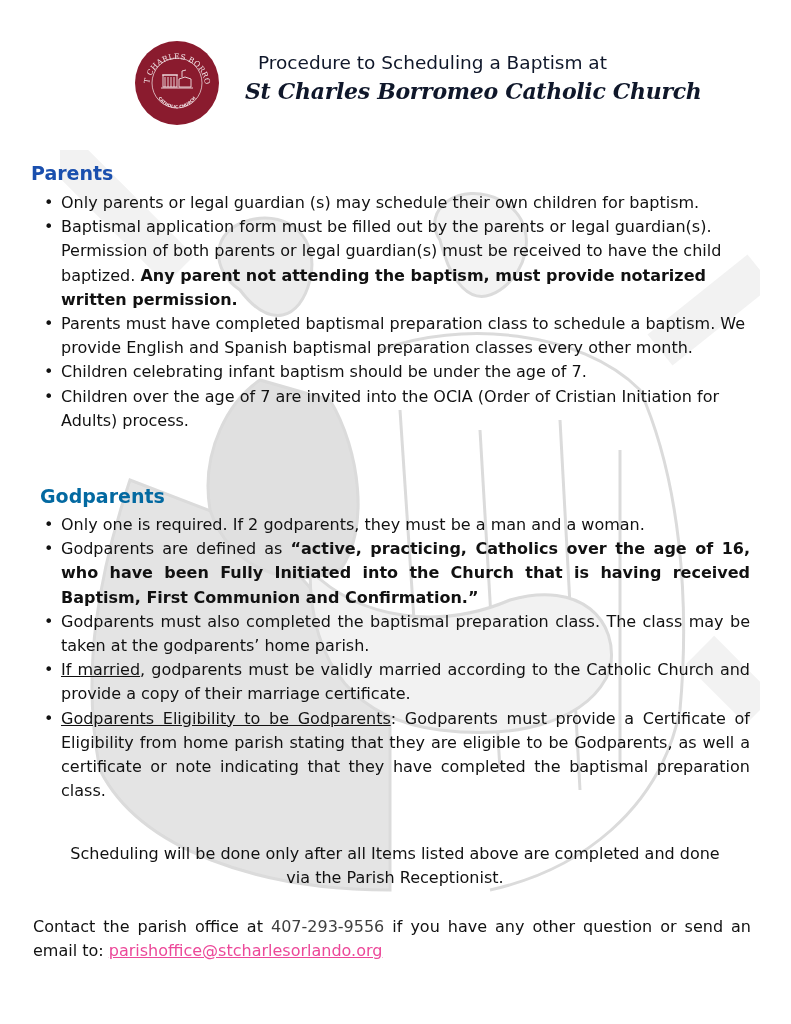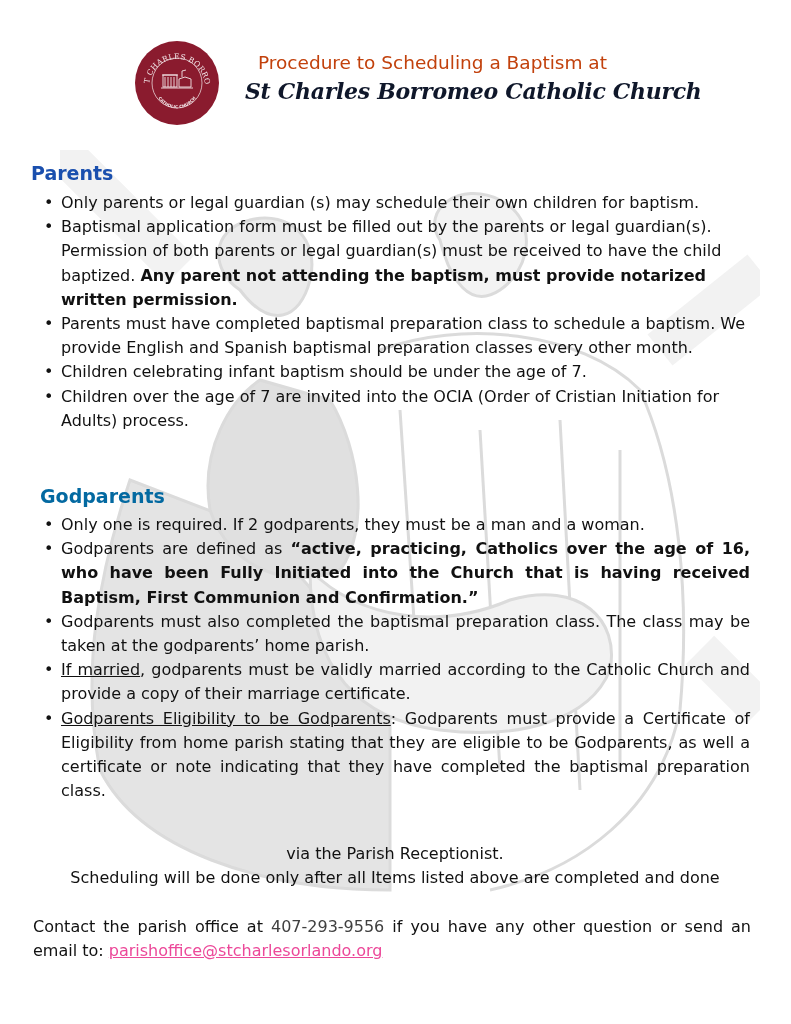--- a/index.html
+++ b/index.html
@@ -5,21 +5,21 @@
   html, body { margin: 0; padding: 0; background: #ffffff; }
   body {
     width: 791px; height: 1024px; position: relative; overflow: hidden;
     font-family: "DejaVu Sans", sans-serif; color: #111111;
   }
   .watermark { position: absolute; left: 60px; top: 150px; width: 700px; height: 760px; z-index: 0; }
   .content { position: relative; z-index: 1; }
 
   .header { position: absolute; top: 38px; left: 0; width: 791px; height: 100px; }
   .logo { position: absolute; left: 135px; top: 3px; width: 84px; height: 84px; border-radius: 50%; background: #8a1b2e; }
-  .title-line1 { position: absolute; left: 258px; top: 14px; font-size: 18.5px; color: #c2410c; white-space: nowrap; }
+  .title-line1 { position: absolute; left: 258px; top: 14px; font-size: 18.5px; color: #0f172a; white-space: nowrap; }
   .title-line2 { position: absolute; left: 245px; top: 40px; font-family: "DejaVu Serif", serif; font-style: italic; font-weight: bold; font-size: 22px; color: #0f172a; white-space: nowrap; letter-spacing: -0.3px; }
 
   .section-title { position: absolute; font-weight: bold; font-size: 19px; }
   .parents-title { left: 31px; top: 162px; color: #1a4fae; }
   .godparents-title { left: 40px; top: 485px; color: #0369a1; }
 
   ul.bullets { position: absolute; margin: 0; padding: 0; list-style: none; font-size: 16px; line-height: 24.2px; }
   ul.bullets li { position: relative; padding-left: 23px; }
   ul.bullets li::before { content: "•"; position: absolute; left: 6px; top: 0; }
   .parents-list { left: 38px; top: 191px; width: 720px; }
@@ -91,21 +91,21 @@
   <div class="section-title godparents-title">Godparents</div>
   <ul class="bullets godparents-list">
     <li><span>Only one is required. If 2 godparents, they must be a man and a woman.</span></li>
     <li><span>Godparents are defined as </span><span class="b">“active, practicing, Catholics over the age of  16, who have been Fully Initiated into the Church that is having received Baptism, First Communion and Confirmation.”</span></li>
     <li><span>Godparents must also completed the baptismal preparation class. The class may be taken at the godparents’ home parish.</span></li>
     <li><span class="u">If married</span><span>, godparents must be validly married according to the Catholic Church and provide a copy of their marriage certificate.</span></li>
     <li><span class="u">Godparents Eligibility to be Godparents</span><span>: Godparents must provide a Certificate of Eligibility from home parish stating that they are eligible to be Godparents, as well a certificate or note indicating that they have completed the baptismal preparation class.</span></li>
   </ul>
 
   <div class="closing">
+    <div>Scheduling will be done only after all Items listed above are completed and done</div>
     <div>via the Parish Receptionist.</div>
-    <div>Scheduling will be done only after all Items listed above are completed and done</div>
   </div>
 
   <div class="contact">
     <span>Contact the parish office at </span><a class="phone">407-293-9556</a><span> if you have any other question or send an email to: </span><a class="email">parishoffice@stcharlesorlando.org</a>
   </div>
 
 </div>
 
 </body></html>

